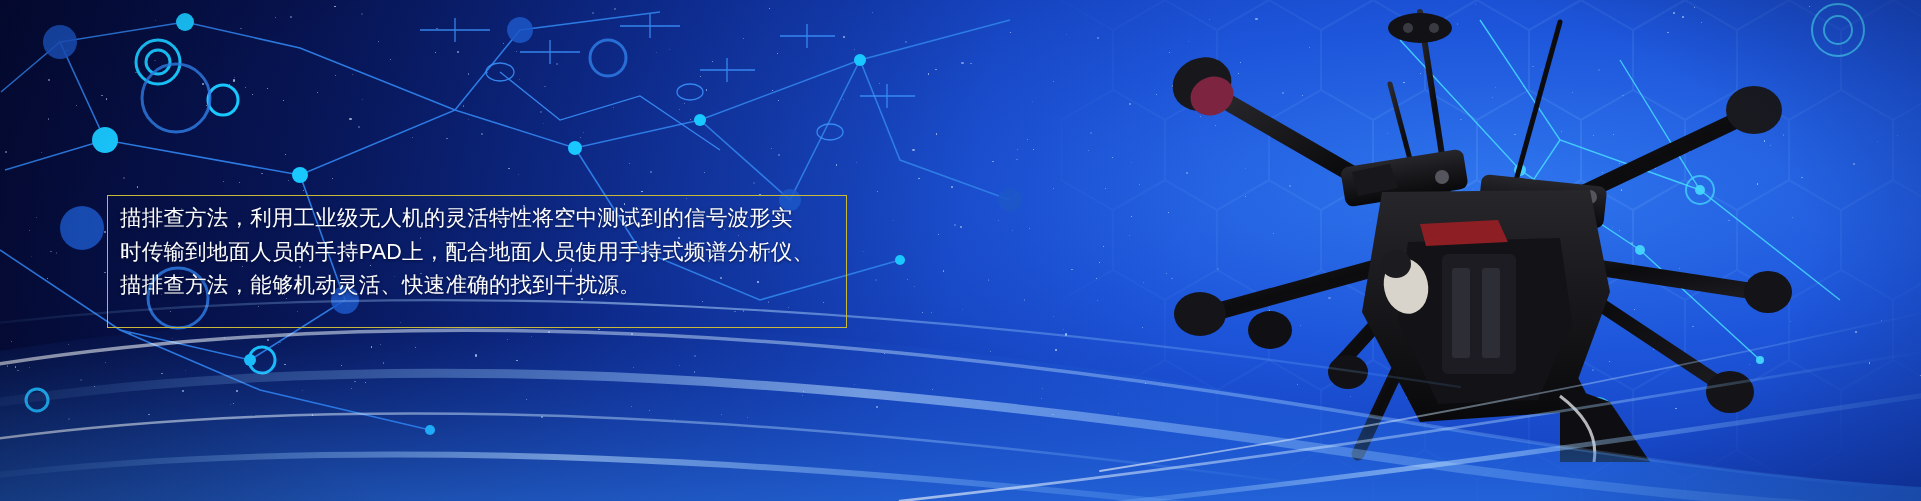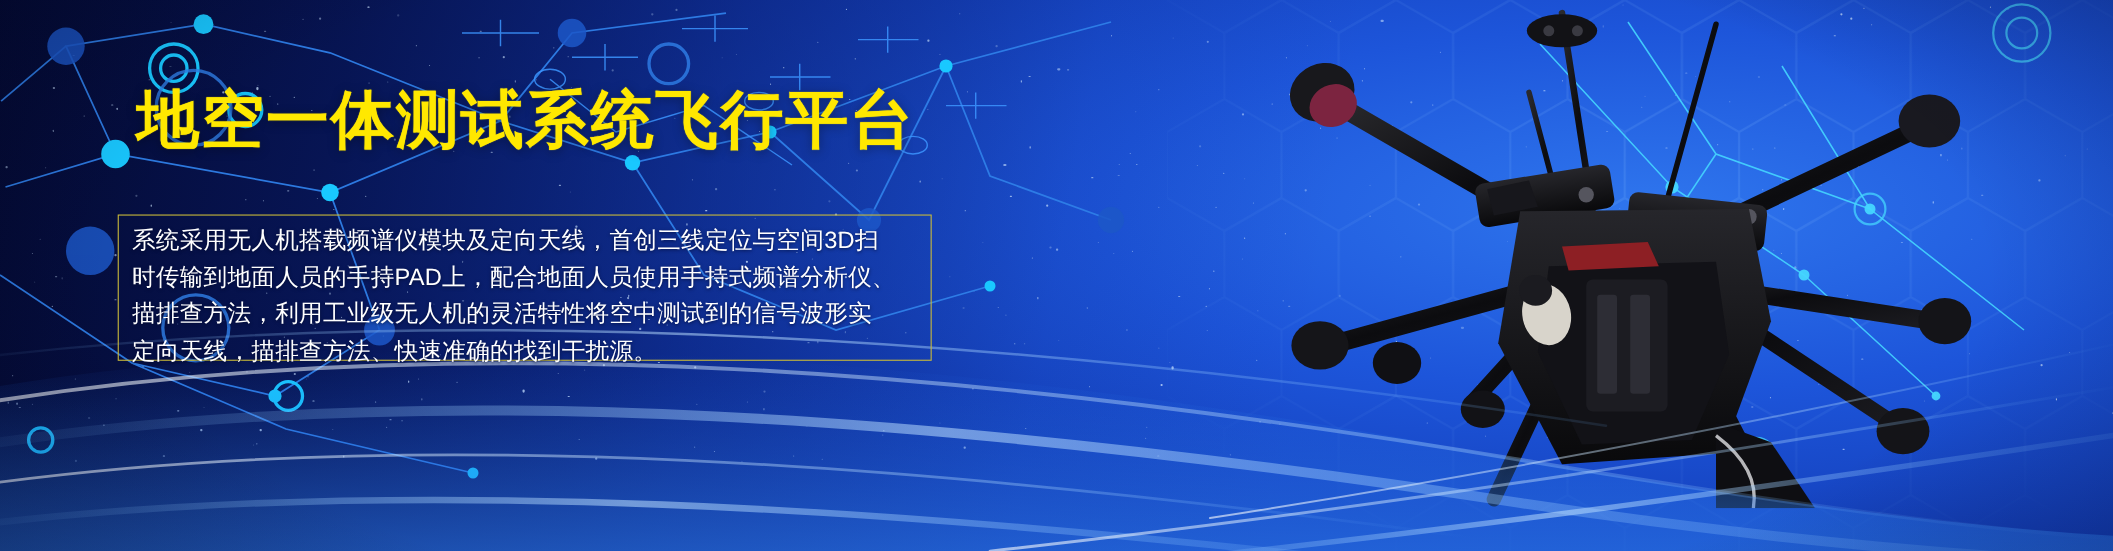--- a/index.html
+++ b/index.html
@@ -695,23 +695,21 @@
       <path d="M-20 206 C 360 160, 820 190, 1300 246" stroke="url(#wv1)" stroke-width="6"></path>
       <path d="M1940 78 C 1640 128, 1300 186, 900 230" stroke="url(#wv2)" stroke-width="2.6"></path>
       <path d="M1940 122 C 1660 164, 1320 214, 980 246" stroke="url(#wv1)" stroke-width="5"></path>
       <path d="M1940 38 C 1700 92, 1420 150, 1100 200" stroke="url(#wv2)" stroke-width="1.8"></path>
       <path d="M-20 54 C 420 2, 940 36, 1460 116" stroke="url(#wv1)" stroke-width="2.2"></path>
     </g>
   </svg>
 
   <div class="bg-vignette"></div>
 
-  <div class="headline">地空一体测试系统飞行平台</div>
 
   <div class="descbox">
-    <p>系统采用无人机搭载频谱仪模块及定向天线，首创三线定位与空间3D扫</p>
+    <p>描排查方法，利用工业级无人机的灵活特性将空中测试到的信号波形实</p>
     <p>时传输到地面人员的手持PAD上，配合地面人员使用手持式频谱分析仪、</p>
-    <p>描排查方法，利用工业级无人机的灵活特性将空中测试到的信号波形实</p>
-    <p>定向天线，描排查方法、快速准确的找到干扰源。</p>
+    <p>描排查方法，能够机动灵活、快速准确的找到干扰源。</p>
   </div>
 
 
 </div>
 
 </body></html>

